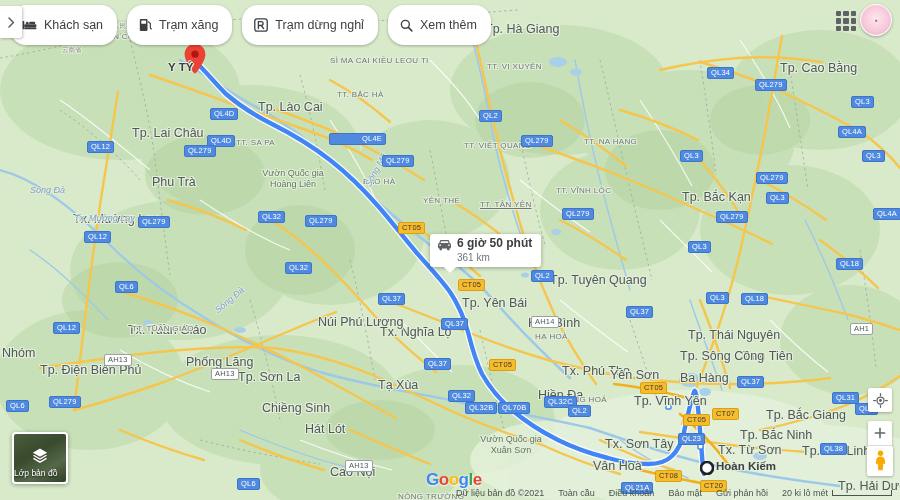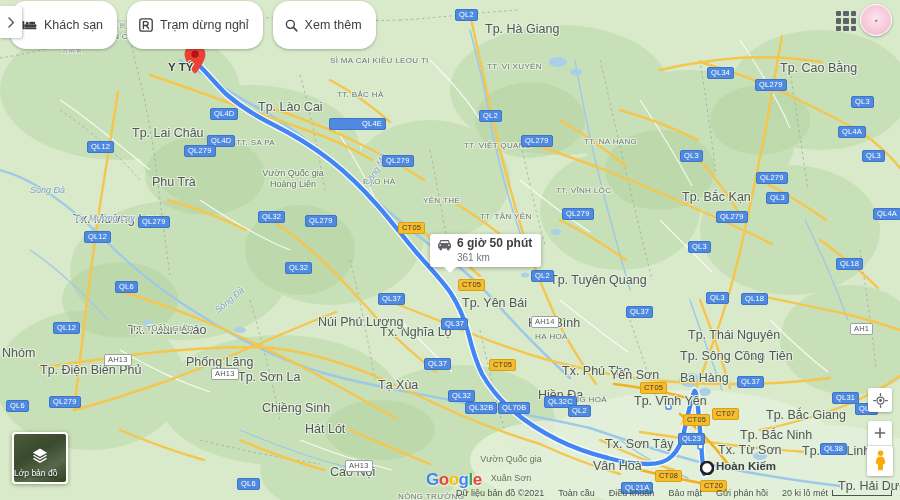--- a/index.html
+++ b/index.html
@@ -42,21 +42,21 @@
     letter-spacing:.2px;
     box-sizing:content-box;
   }
   .shield.exp{background:#f5bc2e;border-color:#d9a012;color:#44372a;}
   .shield.ah{background:#fff;border:1px solid #9aa3a0;color:#4e5954;}
 
   
   #chipbar{position:absolute;left:0;top:0;height:50px;display:flex;align-items:center;gap:10px;padding-left:10px;z-index:40;}
   .chip{
     display:flex;align-items:center;gap:7px;
-    height:48px;padding:0 14px 0 12px;
+    height:40px;padding:0 14px 0 12px;
     background:#fff;border-radius:16px;
     box-shadow:0 1px 3px rgba(0,0,0,.28);
     font-size:12.5px;color:#3c4043;cursor:pointer;
     white-space:nowrap;
   }
   .chip svg{display:block;}
   #sidepanel-edge{
     position:absolute;left:0;top:6px;width:22px;height:32px;
     background:#fff;border-radius:0 3px 3px 0;
     box-shadow:1px 1px 3px rgba(0,0,0,.25);
@@ -378,51 +378,51 @@
         <div class="lbl city big" style="left: 378px; top: 378px;">Tạ Xùa</div>
         <div class="lbl city big" style="left: 610px; top: 368px;">Yên Sơn</div>
         <div class="lbl city big" style="left: 2px; top: 346px;">Nhóm</div>
         <div class="lbl city big" style="left: 680px; top: 349px;">Tp. Sông Công</div>
         <div class="lbl city big" style="left: 593px; top: 459px;">Vân Hoà</div>
         <div class="lbl town" style="left: 337px; top: 90px;">TT. BẮC HÀ</div>
         <div class="lbl town" style="left: 487px; top: 62px;">TT. VỊ XUYÊN</div>
         <div class="lbl town" style="left: 464px; top: 141px;">TT. VIỆT QUANG</div>
         <div class="lbl town" style="left: 584px; top: 137px;">TT. NA HANG</div>
         <div class="lbl town" style="left: 556px; top: 186px;">TT. VĨNH LỘC</div>
-        <div class="lbl town" style="left: 480px; top: 212px;">TT. TÂN YÊN</div>
+        <div class="lbl town" style="left: 480px; top: 200px; text-decoration: underline;">TT. TÂN YÊN</div>
         <div class="lbl town" style="left: 236px; top: 138px;">TT. SA PA</div>
         <div class="lbl town" style="left: 132px; top: 324px;">TT. TUẦN GIÁO</div>
         <div class="lbl town" style="left: 363px; top: 177px;">BẢO HÀ</div>
         <div class="lbl town" style="left: 503px; top: 332px; padding-left: 32px;">HẠ HOÀ</div>
         <div class="lbl town" style="left: 423px; top: 196px;">YÊN THẾ</div>
         <div class="lbl town" style="left: 330px; top: 56px; text-align: center;">SÌ MA CAI KIỀU LEOU TI</div>
         <div class="lbl town" style="left: 62px; top: 32px;">PRODUCTION CORPS</div>
         <div class="lbl town" style="left: 398px; top: 492px;">NÔNG TRƯỜNG</div>
         <div class="lbl town" style="left: 560px; top: 395px;">HƯNG HOÁ</div>
         <div class="lbl park" style="left: 262px; top: 168px; white-space: normal; width: 62px; text-align: center; line-height: 11px;">Vườn Quốc gia Hoàng Liên</div>
-        <div class="lbl park" style="left: 480px; top: 450px; white-space: normal; width: 62px; text-align: center; line-height: 19px;">Vườn Quốc gia Xuân Sơn</div>
+        <div class="lbl park" style="left: 480px; top: 434px; white-space: normal; width: 62px; text-align: center; line-height: 11px;">Vườn Quốc gia Xuân Sơn</div>
         <div class="lbl water" style="left: 30px; top: 185px;">Sông Đà</div>
         <div class="lbl water" style="left: 212px; top: 295px; transform: rotate(-40deg);">Sông Đà</div>
         <div class="lbl water" style="left: 358px; top: 165px; transform: rotate(-62deg);">Sông Mã</div>
         <div class="lbl water" style="left: 74px; top: 213px;">Tx. Mường Lay</div>
         <div class="lbl cjk" style="left: 100px; top: 22px;">中华人民共和国</div>
         <div class="lbl cjk" style="left: 62px; top: 46px;">云南省</div>
       </div>
     <div id="shield-layer">
         <div class="shield" style="left: 210px; top: 108px;">QL4D</div>
         <div class="shield" style="left: 207px; top: 135px;">QL4D</div>
         <div class="shield" style="left: 87px; top: 141px;">QL12</div>
         <div class="shield" style="left: 84px; top: 231px;">QL12</div>
         <div class="shield" style="left: 53px; top: 322px;">QL12</div>
         <div class="shield" style="left: 33px; top: 436px;">QL279</div>
         <div class="shield" style="left: 49px; top: 396px;">QL279</div>
         <div class="shield" style="left: 184px; top: 145px;">QL279</div>
         <div class="shield" style="left: 305px; top: 215px;">QL279</div>
         <div class="shield" style="left: 138px; top: 216px;">QL279</div>
-        <div class="shield" style="left: 329px; top: 118px; padding-left: 32px;">QL4E</div>
+        <div class="shield" style="left: 329px; top: 133px; padding-left: 32px;">QL4E</div>
         <div class="shield" style="left: 382px; top: 155px;">QL279</div>
         <div class="shield" style="left: 258px; top: 211px;">QL32</div>
         <div class="shield" style="left: 285px; top: 262px;">QL32</div>
         <div class="shield" style="left: 378px; top: 293px;">QL37</div>
         <div class="shield" style="left: 424px; top: 358px;">QL37</div>
         <div class="shield" style="left: 441px; top: 318px;">QL37</div>
         <div class="shield" style="left: 115px; top: 281px;">QL6</div>
         <div class="shield ah" style="left: 104px; top: 354px;">AH13</div>
         <div class="shield ah" style="left: 211px; top: 368px;">AH13</div>
         <div class="shield ah" style="left: 345px; top: 460px;">AH13</div>
@@ -515,20 +515,28 @@
       <svg width="15" height="12" viewBox="0 0 20 15">
         <rect x="0.8" y="2" width="2.2" height="11" rx=".8" fill="#3c4043"></rect>
         <rect x="3" y="6.5" width="16.2" height="4.2" rx="1.4" fill="#3c4043"></rect>
         <rect x="3" y="10.7" width="16.2" height="2.3" rx=".6" fill="#3c4043"></rect>
         <circle cx="7" cy="5" r="1.9" fill="#3c4043"></circle>
         <rect x="9.6" y="3.3" width="8" height="3" rx="1.3" fill="#3c4043"></rect>
       </svg>
       <span>Khách sạn</span>
     </div>
     <div class="chip">
+      <svg width="13" height="14" viewBox="0 0 16 17">
+        <rect x="1" y="1" width="9.5" height="15" rx="1.4" fill="#3c4043"></rect>
+        <rect x="2.8" y="3" width="5.9" height="4" rx=".7" fill="#fff"></rect>
+        <path d="M11.6 4.5 L14 6.6 V12 a1.3 1.3 0 0 0 1.3 1.3" stroke="#3c4043" stroke-width="1.4" fill="none" stroke-linecap="round"></path>
+      </svg>
+      <span>Trạm xăng</span>
+    </div>
+    <div class="chip">
       <svg width="14" height="14" viewBox="0 0 16 16">
         <rect x="0.9" y="0.9" width="14.2" height="14.2" rx="2.6" fill="none" stroke="#3c4043" stroke-width="1.5"></rect>
         <path d="M5 12 V4.2 h3.2 a2.2 2.2 0 0 1 0 4.4 H5.4 M8.2 8.6 L11 12" stroke="#3c4043" stroke-width="1.5" fill="none" stroke-linecap="round" stroke-linejoin="round"></path>
       </svg>
       <span>Trạm dừng nghỉ</span>
     </div>
     <div class="chip">
       <svg width="13" height="13" viewBox="0 0 16 16">
         <circle cx="6.6" cy="6.6" r="4.9" fill="none" stroke="#3c4043" stroke-width="1.7"></circle>
         <path d="M10.3 10.3 L14.6 14.6" stroke="#3c4043" stroke-width="1.8" stroke-linecap="round"></path>

